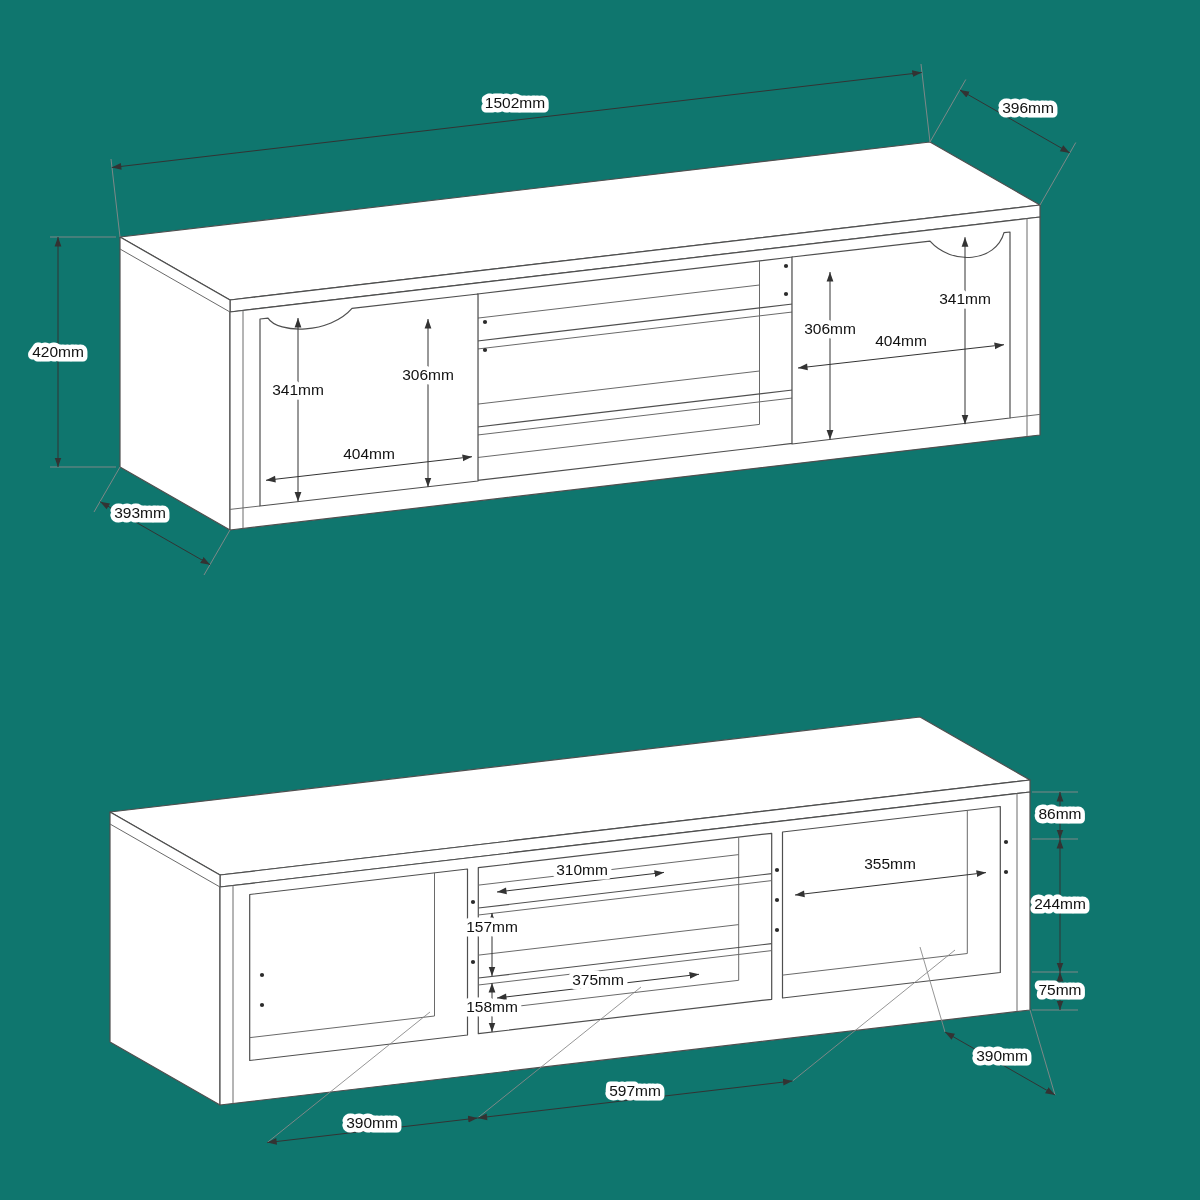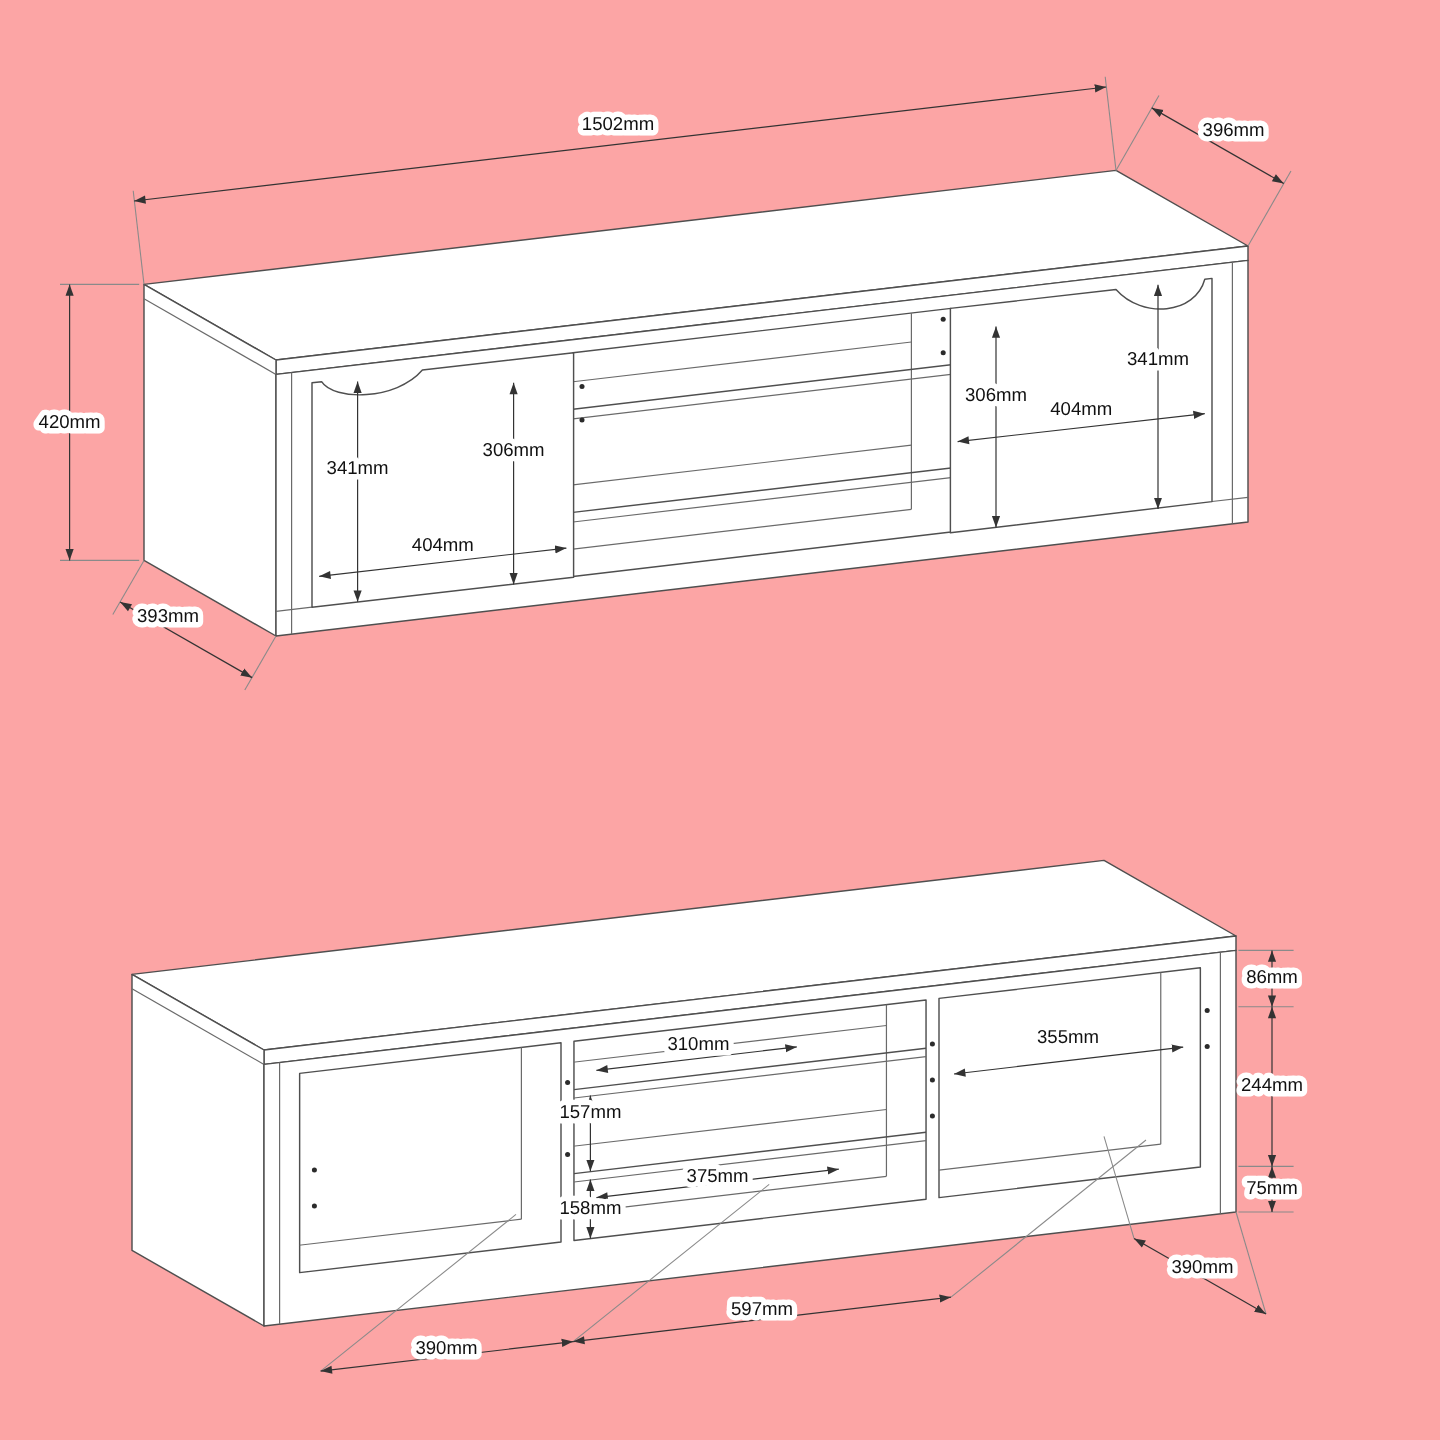--- a/index.html
+++ b/index.html
@@ -1,16 +1,16 @@
 <!DOCTYPE html>
 <html><head>
 <meta charset="utf-8">
 <style>
   html,body{margin:0;padding:0;background:#ffffff;}
-  .canvas{width:1200px;height:1200px;position:relative;background:#fca5a5;}
+  .canvas{width:1200px;height:1200px;position:relative;background:#0f766e;}
   svg{display:block;}
   .edge{fill:none;stroke:#4f4f4f;stroke-width:1.2;stroke-linejoin:round;}
   .edge-f{fill:#ffffff;stroke:#4f4f4f;stroke-width:1.2;stroke-linejoin:round;}
   .thin{fill:none;stroke:#6a6a6a;stroke-width:1;}
   .dimline{fill:none;stroke:#333333;stroke-width:1;}
   .extline{fill:none;stroke:#8a8a8a;stroke-width:0.9;}
   .dot{fill:#2b2b2b;stroke:none;}
   .dim{font-family:"Liberation Sans", sans-serif;font-size:15.5px;fill:#111111;
        stroke:#ffffff;stroke-width:9px;paint-order:stroke;stroke-linejoin:round;
        text-anchor:middle;}

